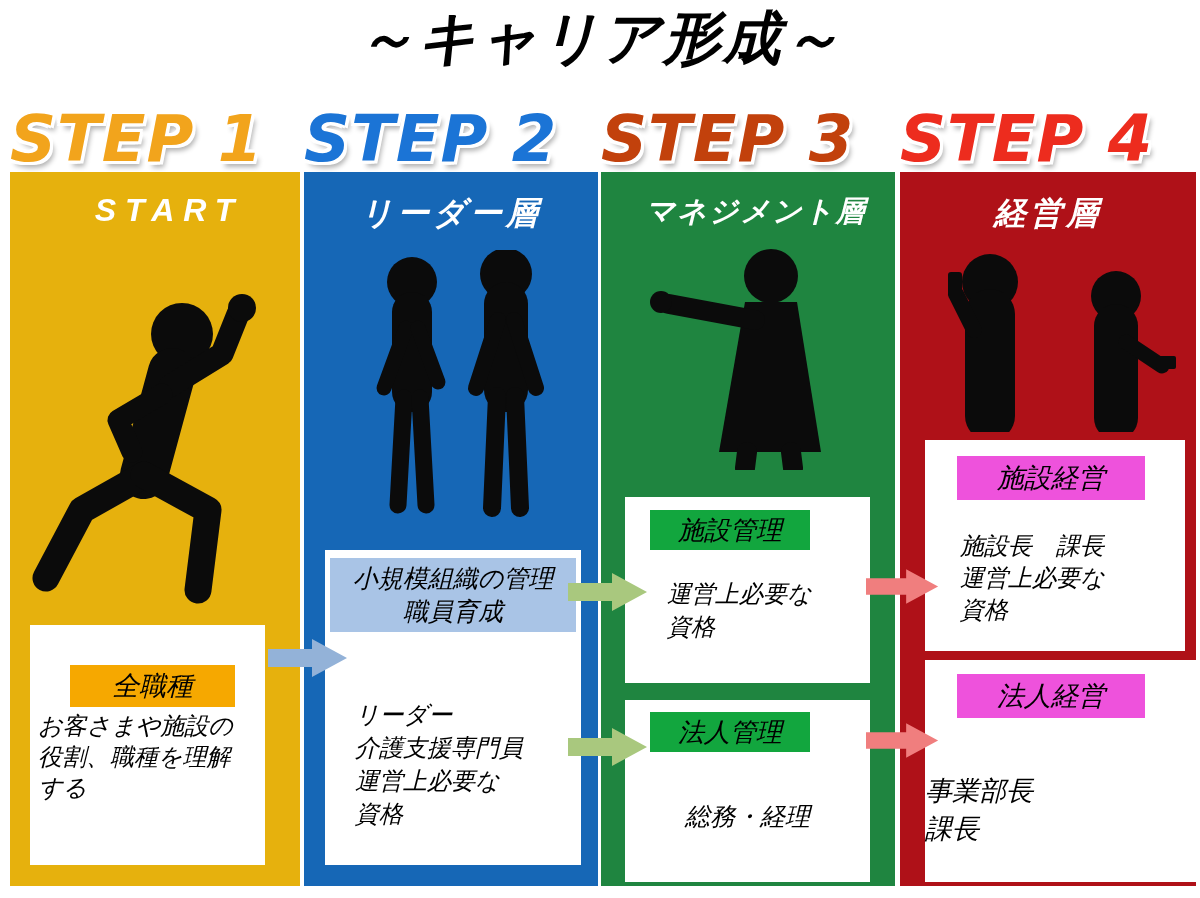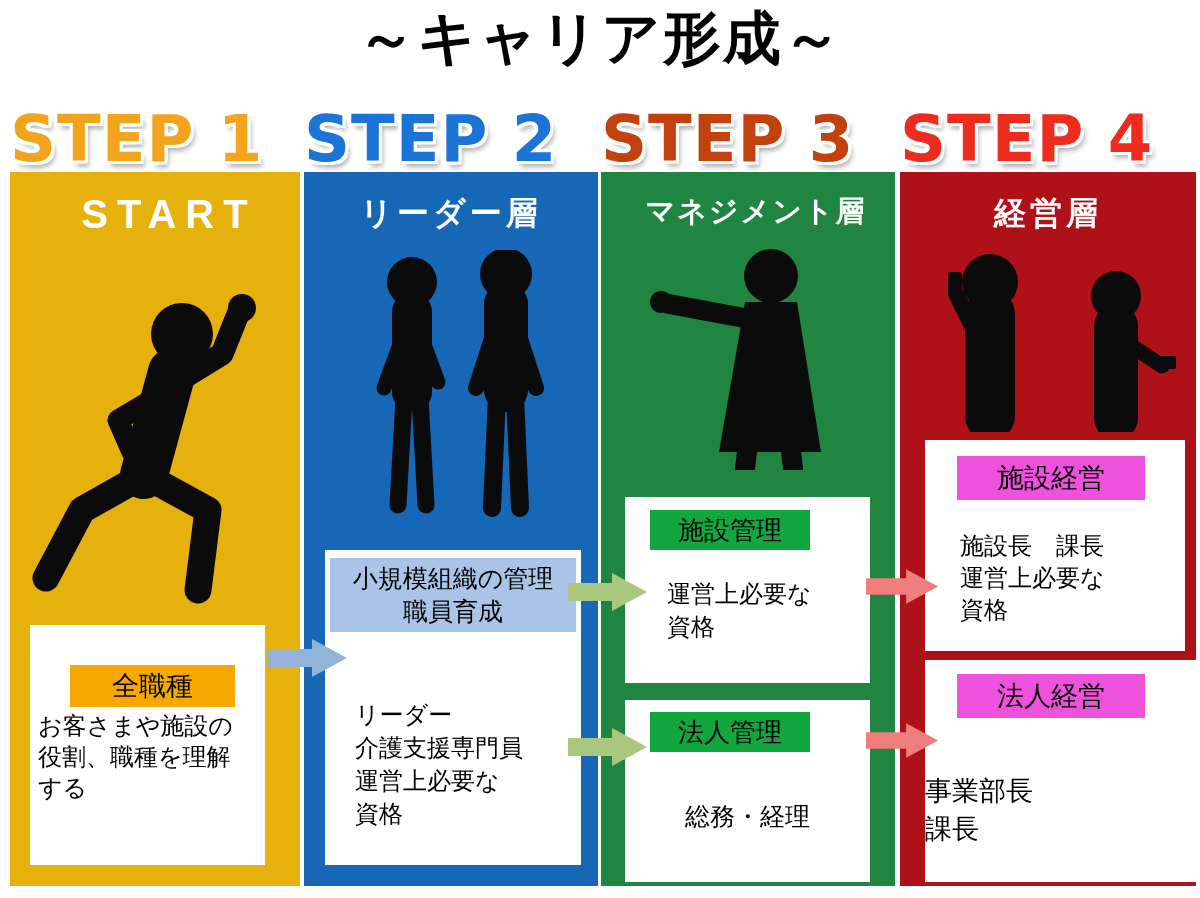--- a/index.html
+++ b/index.html
@@ -1,19 +1,19 @@
 <!DOCTYPE html>
 <html><head>
 <meta charset="utf-8">
 <style>
   * { margin:0; padding:0; box-sizing:border-box; }
   html,body { background:#fff; }
   body { font-family:"Liberation Sans", sans-serif; }
 
-  .canvas { position:relative; width:1200px; height:898px; background:#fff; overflow:hidden; }
+  .canvas { position:relative; width:1200px; height:898px; background:#fff; overflow:hidden;font-style:italic; }
 
   .title {
     position:absolute; top:0; left:0; width:100%;
     text-align:center; font-size:58px; font-weight:700; color:#000; letter-spacing:2px;
   }
 
   
   .step-label {
     position:absolute; top:102px; height:62px;
     text-align:left; font-size:64px; font-weight:800; letter-spacing:1px;
@@ -29,21 +29,21 @@
   .step4 { left:900px; width:296px; color:#ED2C1E; }
 
   
   .column { position:absolute; top:172px; height:714px; }
   .col1 { left:10px;  width:290px; background:#E6B10D; }
   .col2 { left:304px; width:294px; background:#1667B6; }
   .col3 { left:601px; width:294px; background:#1F8540; }
   .col4 { left:900px; width:296px; background:#AF1118; }
 
   .col-header { position:absolute; top:20px; left:0; width:100%; text-align:center; color:#fff; font-weight:700; }
-  .h-start  { font-size:40px; letter-spacing:9px;padding-left:28px; }
+  .h-start  { font-size:32px; letter-spacing:9px;padding-left:28px; }
   .h-leader { font-size:32px; letter-spacing:4px; }
   .h-mgmt   { font-size:29px; letter-spacing:2px;padding-left:16px; }
   .h-exec   { font-size:32px; letter-spacing:4px; }
 
   
   .fig { position:absolute; }
   .fig1 { left:22px; top:118px; width:256px; height:335px; }
   .fig2 { left:50px; top:78px;  width:212px; height:268px; }
   .fig3 { left:30px; top:74px;  width:234px; height:224px; }
   .fig4 { left:16px; top:74px;  width:266px; height:186px; }

